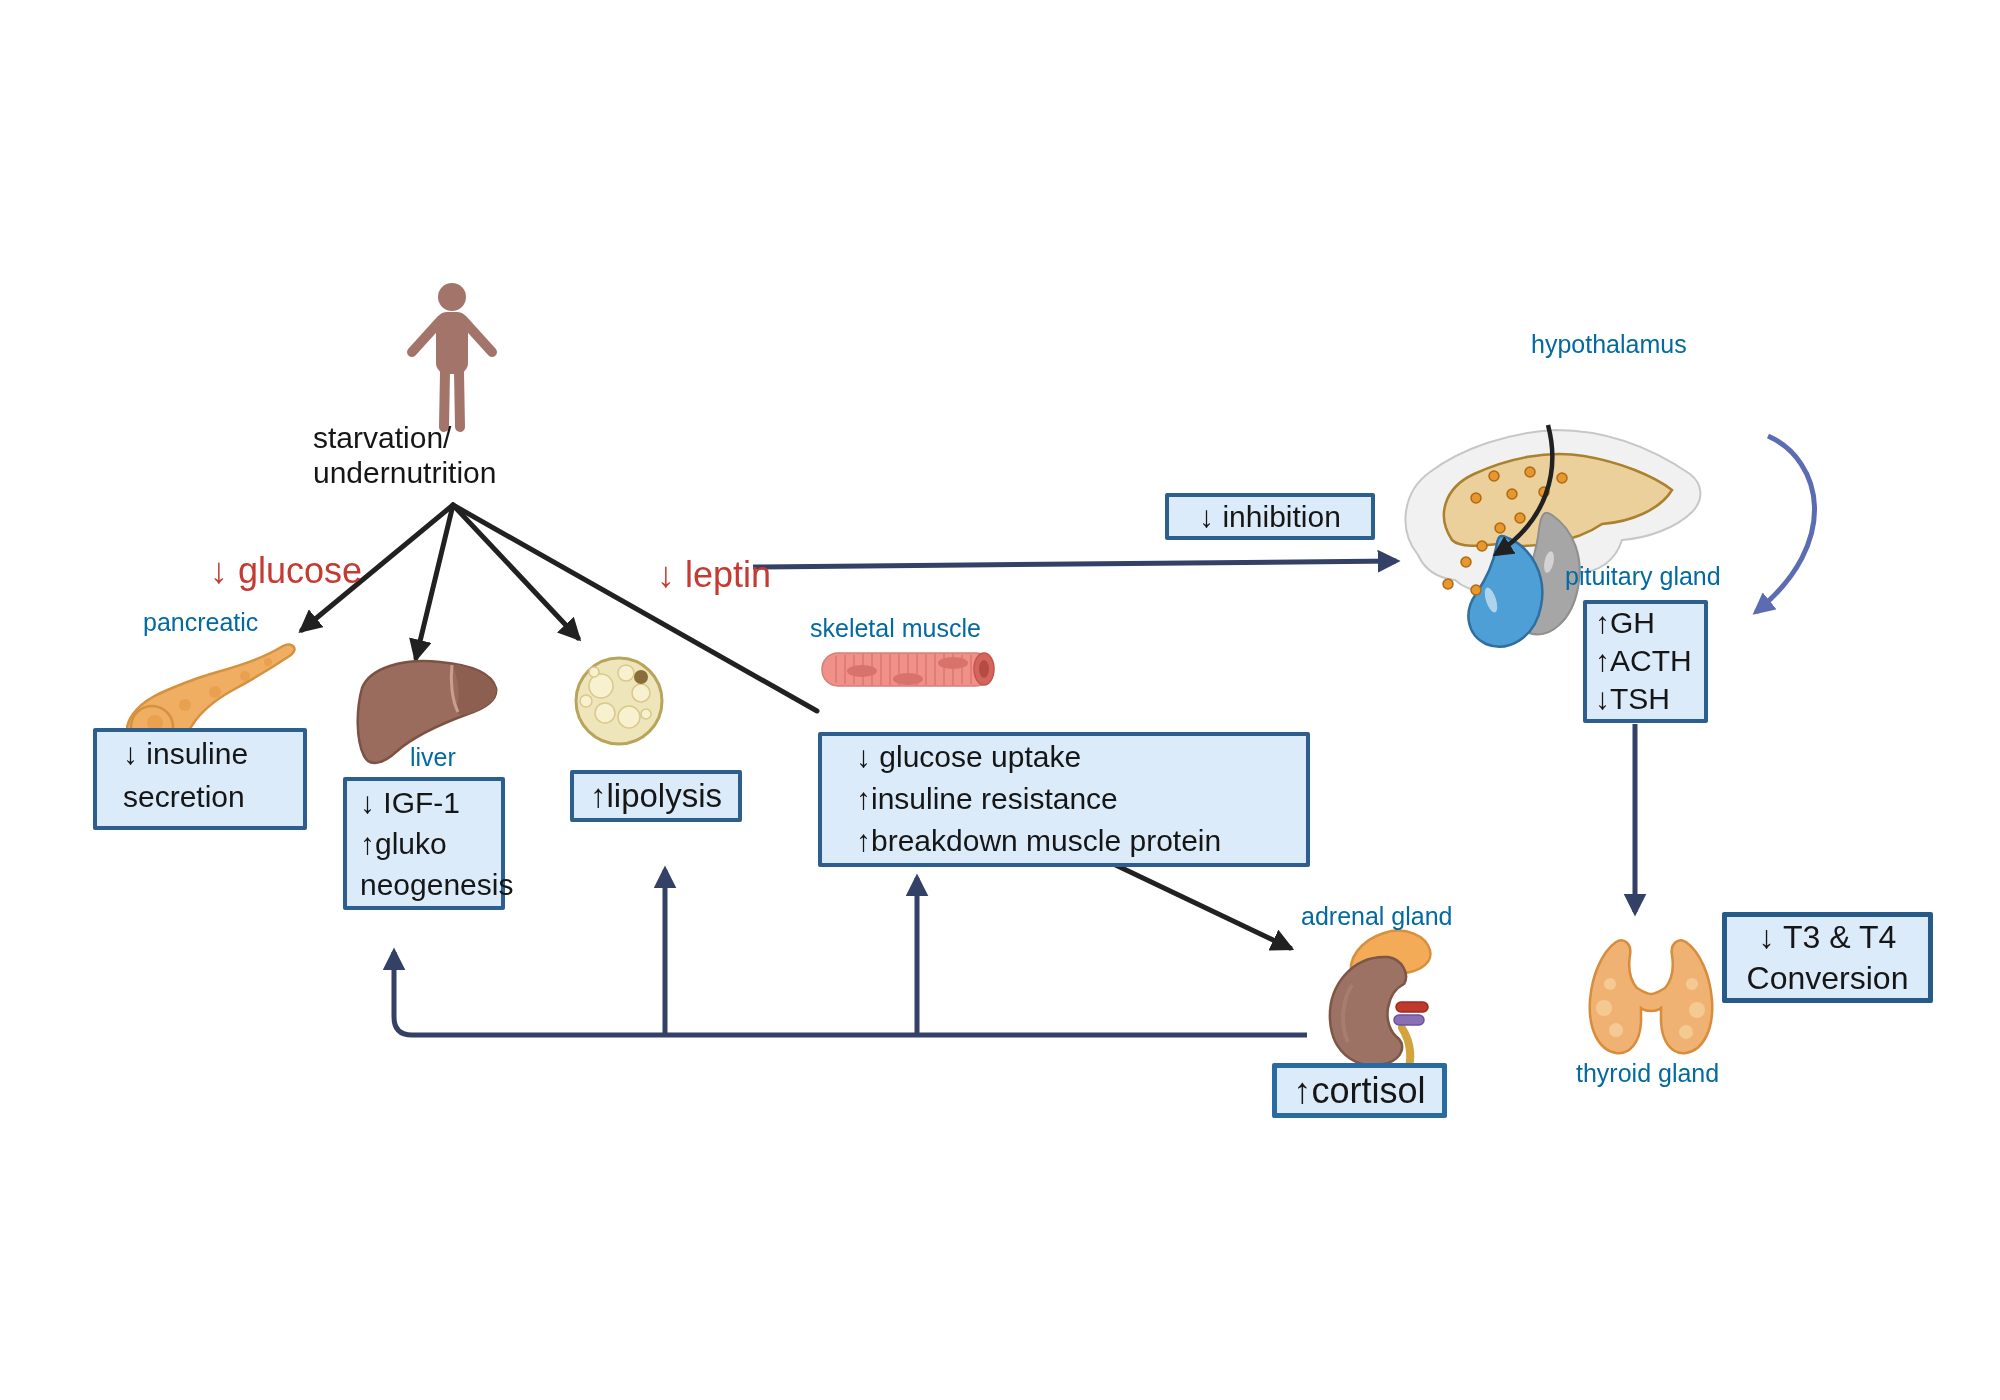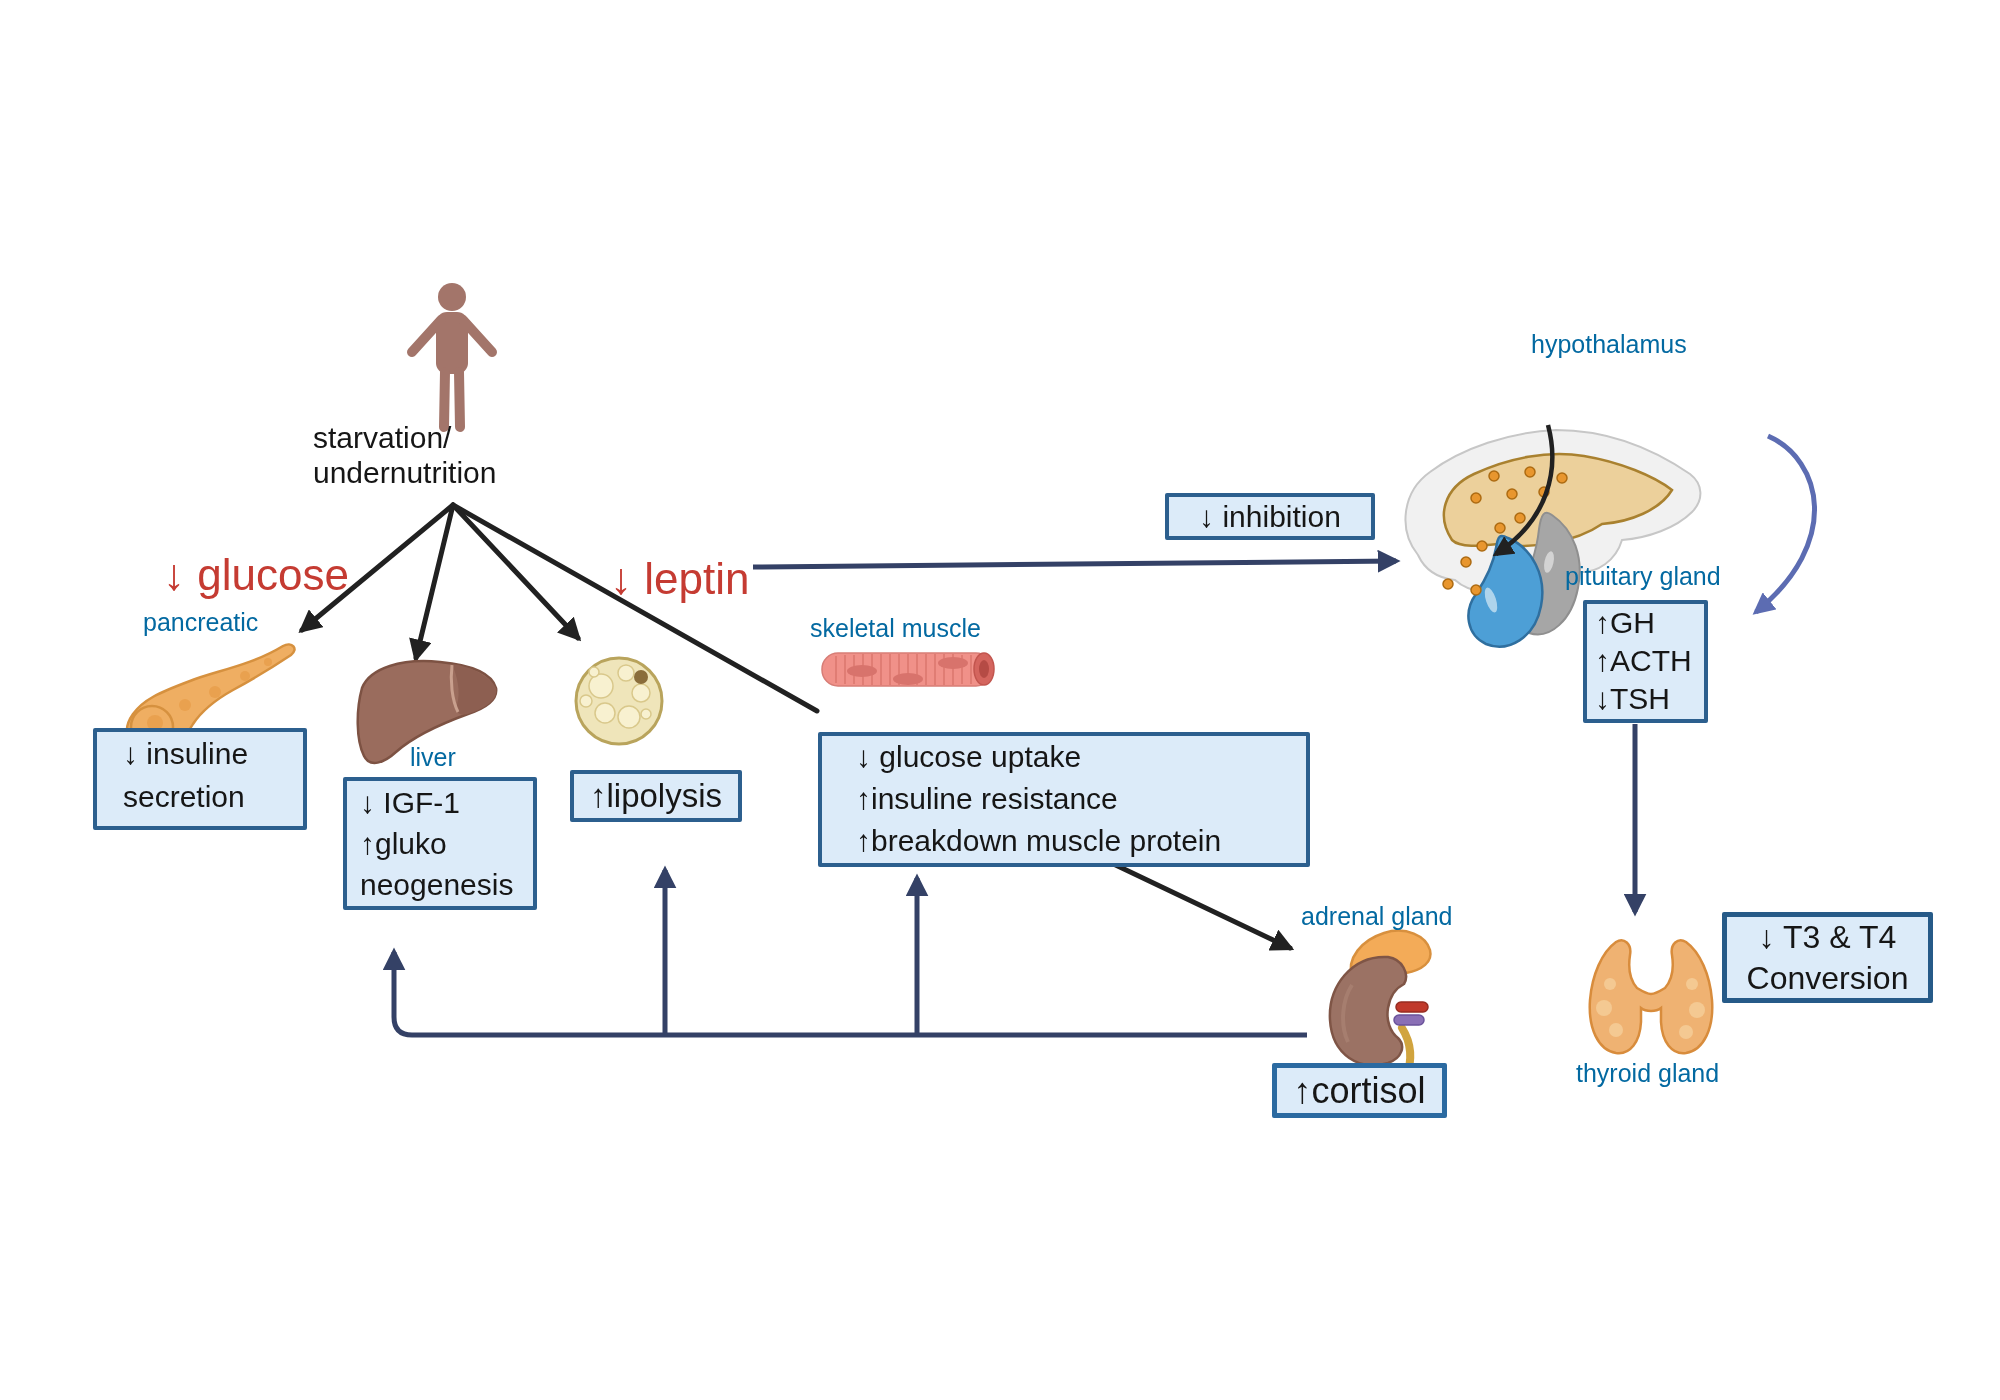--- a/index.html
+++ b/index.html
@@ -5,21 +5,21 @@
   html,body{margin:0;padding:0;}
   body{
     width:2000px;height:1400px;position:relative;background:#ffffff;
     font-family:"Liberation Sans",sans-serif;color:#1b1b1b;overflow:hidden;
   }
   #stage{position:absolute;inset:0;width:2000px;height:1400px;}
   svg.layer{position:absolute;left:0;top:0;}
 
   
   .lbl{position:absolute;font-size:25px;color:#0369a1;white-space:nowrap;}
-  .red{position:absolute;font-size:44px;font-weight:500;color:#c53b32;white-space:nowrap;}
+  .red{position:absolute;font-size:36px;font-weight:500;color:#c53b32;white-space:nowrap;margin-left:47px;}
 
   
   .box{
     position:absolute;background:#dcebf9;border:4px solid #2c5f8e;
     box-sizing:border-box;color:#161616;font-size:30px;
     white-space:pre-line;border-radius:2px;
   }
   .box.center{display:flex;align-items:center;justify-content:center;text-align:center;}
 
   #cause-label{position:absolute;left:313px;top:420px;width:300px;text-align:left;
@@ -30,21 +30,21 @@
 
   #lbl-pancreatic{left:143px;top:608px;}
   #lbl-liver{left:410px;top:743px;}
   #lbl-skeletal-muscle{left:810px;top:614px;}
   #lbl-hypothalamus{left:1531px;top:330px;}
   #lbl-pituitary{left:1565px;top:562px;}
   #lbl-adrenal{left:1301px;top:902px;}
   #lbl-thyroid{left:1576px;top:1059px;}
 
   #box-insulin{left:93px;top:728px;width:214px;height:102px;padding:0 0 0 26px;line-height:43px;}
-  #box-igf{left:343px;top:777px;width:194px;height:133px;padding:1px 0 0 13px;line-height:41px;}
+  #box-igf{left:343px;top:777px;width:162px;height:133px;padding:1px 0 0 13px;line-height:41px;}
   #box-lipolysis{left:570px;top:770px;width:172px;height:52px;font-size:33px;}
   #box-muscle{left:818px;top:732px;width:492px;height:135px;padding:0 0 0 34px;line-height:42px;}
   #box-inhibition{left:1165px;top:493px;width:210px;height:47px;font-size:30px;}
   #box-ghrh{left:1632px;top:380px;width:128px;height:120px;padding:8px 0 0 8px;line-height:47px;}
   #box-pituitary{left:1583px;top:600px;width:125px;height:123px;padding:0 0 0 8px;line-height:38px;}
   #box-t3t4{left:1722px;top:912px;width:211px;height:91px;font-size:32px;line-height:41px;border-width:5px;border-color:#265a88;}
   #box-cortisol{left:1272px;top:1063px;width:175px;height:55px;font-size:36px;border-width:5px;border-color:#2b6aa1;}
 </style>
 </head>
 <body>

